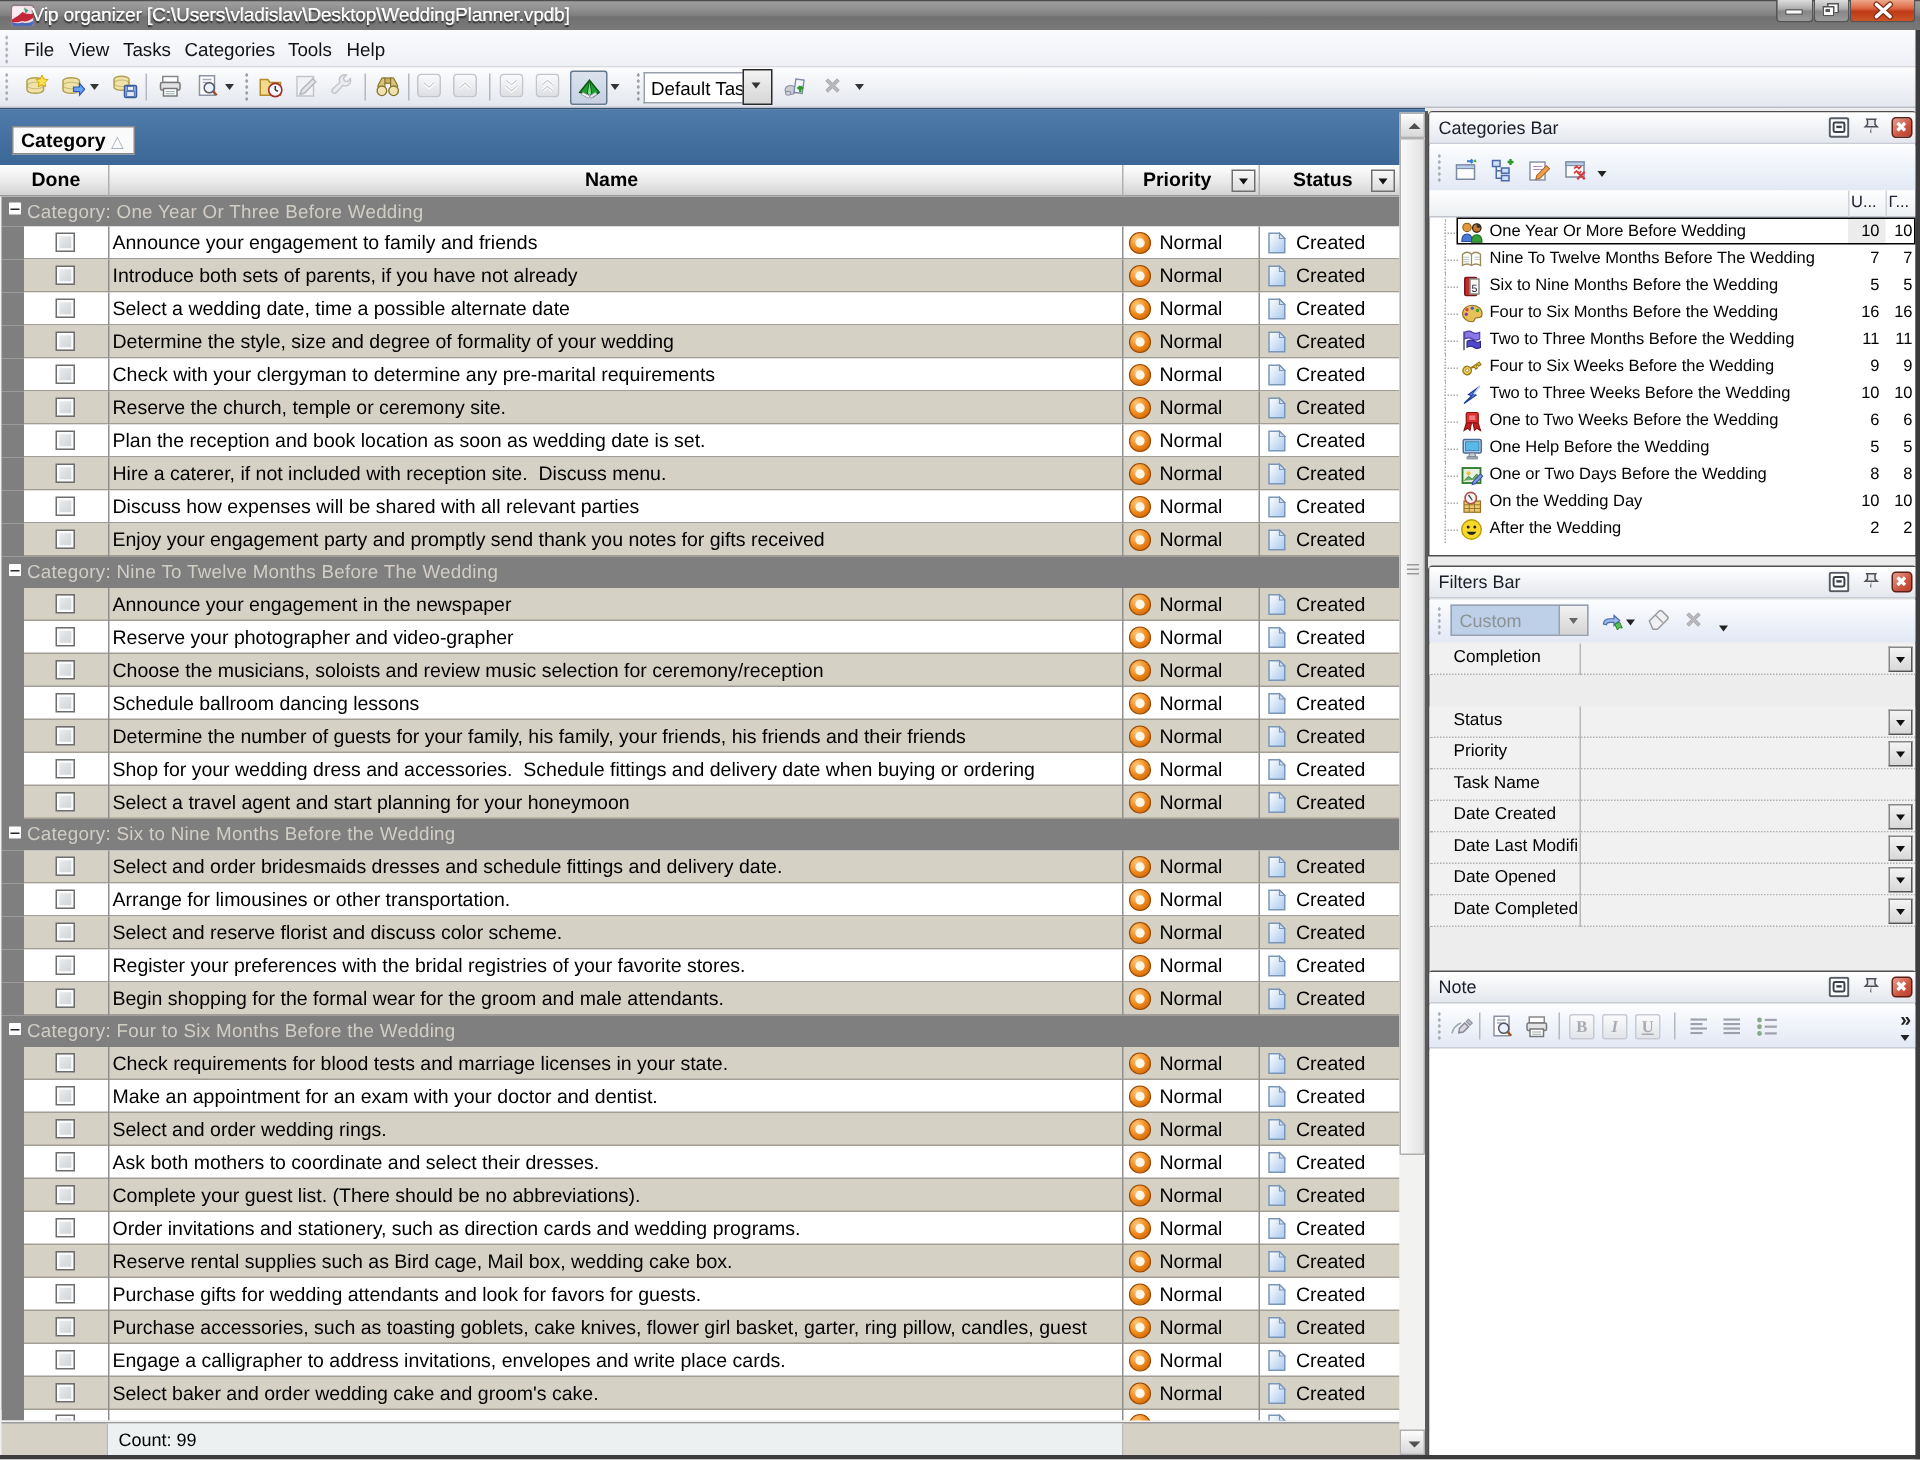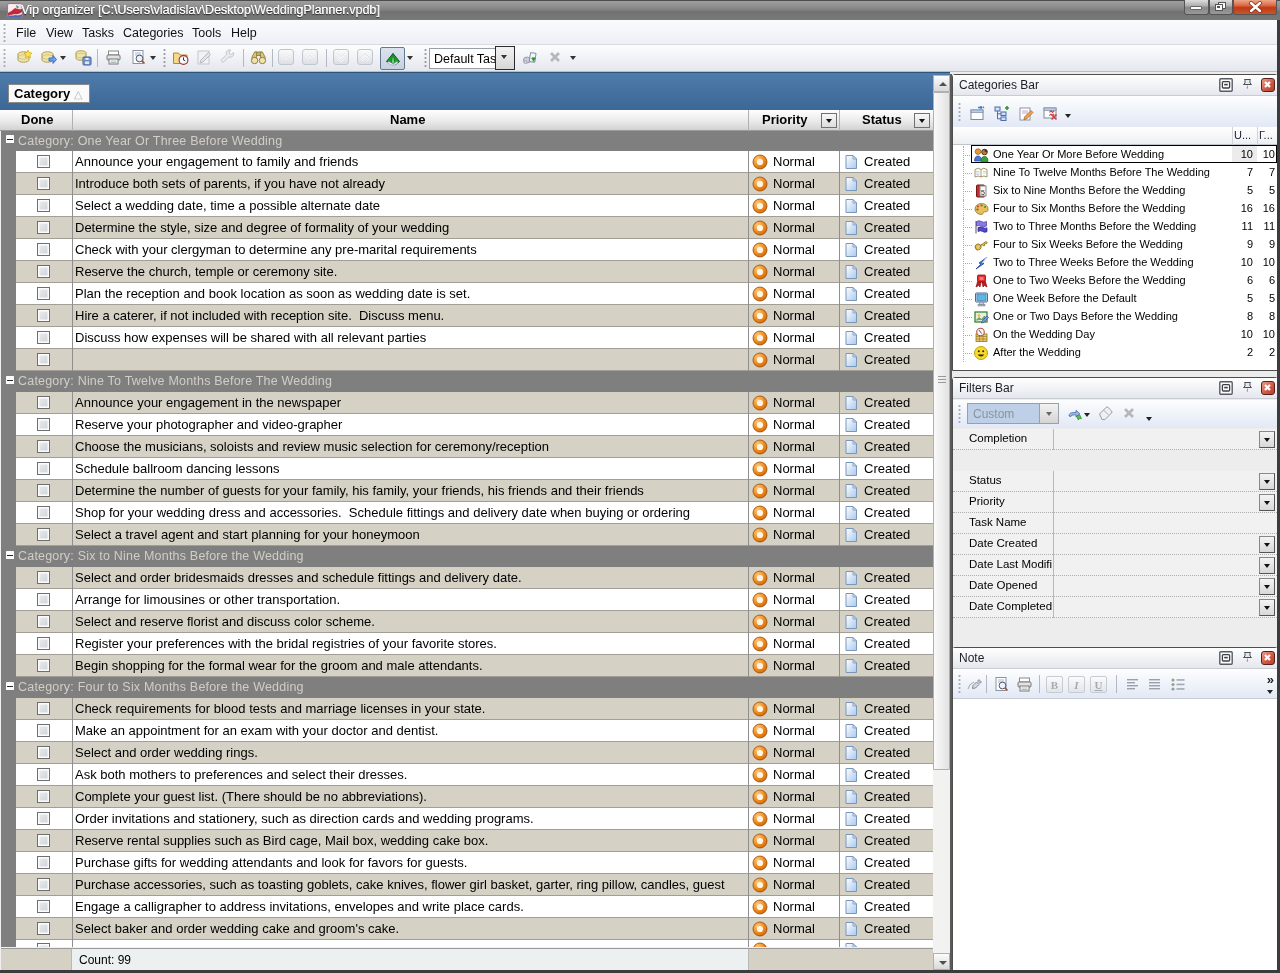--- a/index.html
+++ b/index.html
@@ -553,20 +553,21 @@
         </svg></div>
       <div class="stxt">Created</div>
 </div>
     <div class="trow" style="top:218px">
       <div class="gut"></div>
 <div class="cells" style="background:#d5d1c5"></div>
 <div class="v1"></div>
       <div class="v2"></div>
       <div class="v3"></div>
 <div class="cb"></div>
+      <div class="name">Enjoy your engagement party and promptly send thank you notes for gifts received</div>
 <div class="pcell"><svg width="16" height="16" viewBox="0 0 16 16" style="">
           <defs>
             <radialGradient id="pg" cx="0.35" cy="0.3" r="0.9">
               <stop offset="0" stop-color="#ffc97a"></stop>
               <stop offset="0.5" stop-color="#f08a1e"></stop>
               <stop offset="1" stop-color="#c05c00"></stop>
             </radialGradient>
           </defs>
           <circle cx="8" cy="8" r="7" fill="url(#pg)" stroke="#9a4a00" stroke-width="0.8"></circle>
           <circle cx="8" cy="8" r="3.1" fill="#fff6e8"></circle>
@@ -1076,21 +1077,21 @@
         </svg></div>
       <div class="stxt">Created</div>
 </div>
     <div class="trow" style="top:633px">
       <div class="gut"></div>
 <div class="cells" style="background:#ffffff"></div>
 <div class="v1"></div>
       <div class="v2"></div>
       <div class="v3"></div>
 <div class="cb"></div>
-      <div class="name">Ask both mothers to preferences and select their dresses.</div>
+      <div class="name">Ask both mothers to coordinate and select their dresses.</div>
 <div class="pcell"><svg width="16" height="16" viewBox="0 0 16 16" style="">
           <defs>
             <radialGradient id="pg" cx="0.35" cy="0.3" r="0.9">
               <stop offset="0" stop-color="#ffc97a"></stop>
               <stop offset="0.5" stop-color="#f08a1e"></stop>
               <stop offset="1" stop-color="#c05c00"></stop>
             </radialGradient>
           </defs>
           <circle cx="8" cy="8" r="7" fill="url(#pg)" stroke="#9a4a00" stroke-width="0.8"></circle>
           <circle cx="8" cy="8" r="3.1" fill="#fff6e8"></circle>
@@ -1554,21 +1555,21 @@
     <div class="clist-row" style="top:215px">
 <div style="position:absolute;left:10px;top:0px;width:1px;height:18px;border-left:1px dotted #aaa"></div>
 <div style="position:absolute;left:10px;top:9px;width:9px;height:1px;border-top:1px dotted #aaa"></div>
 
 <div class="clist-ic"><svg width="17" height="16" viewBox="0 0 17 16" style="">
           <rect x="2.5" y="2" width="12" height="9" rx="1" fill="#b8d8f0" stroke="#4a6a9a"></rect>
           <rect x="4" y="3.5" width="9" height="6" fill="#58b8e8" stroke="#3a6a9a" stroke-width="0.5"></rect>
           <path d="M7 11 h3 l1 2.5 h-5z" fill="#c8ccd4" stroke="#7a8090" stroke-width="0.7"></path>
           <rect x="5" y="13.5" width="7" height="1.5" fill="#a8acb8" stroke="#7a8090" stroke-width="0.5"></rect>
         </svg></div>
-<div class="clist-tx">One Week Before the Default</div>
+<div class="clist-tx">One Help Before the Wedding</div>
 <div class="cnum1">5</div>
       <div class="cnum2">5</div>
 </div>
     <div class="clist-row" style="top:233px">
 <div style="position:absolute;left:10px;top:0px;width:1px;height:18px;border-left:1px dotted #aaa"></div>
 <div style="position:absolute;left:10px;top:9px;width:9px;height:1px;border-top:1px dotted #aaa"></div>
 
 <div class="clist-ic"><svg width="17" height="16" viewBox="0 0 17 16" style="">
           <rect x="2" y="3" width="12" height="10" fill="#e8f0e0" stroke="#2a7a2a" stroke-width="1.2"></rect>
           <circle cx="6" cy="6.5" r="1.4" fill="#f0c040"></circle>

